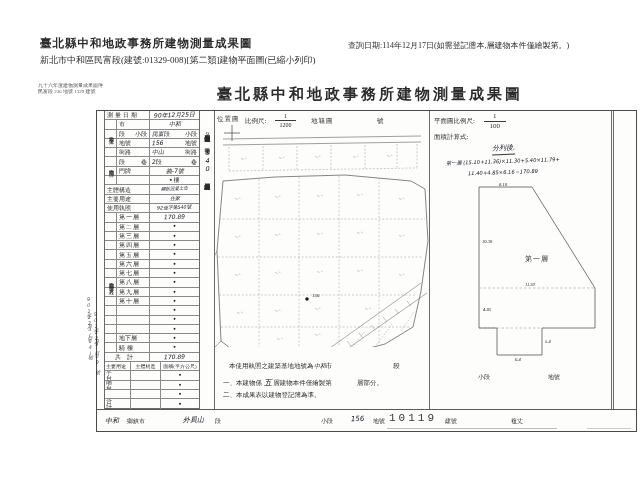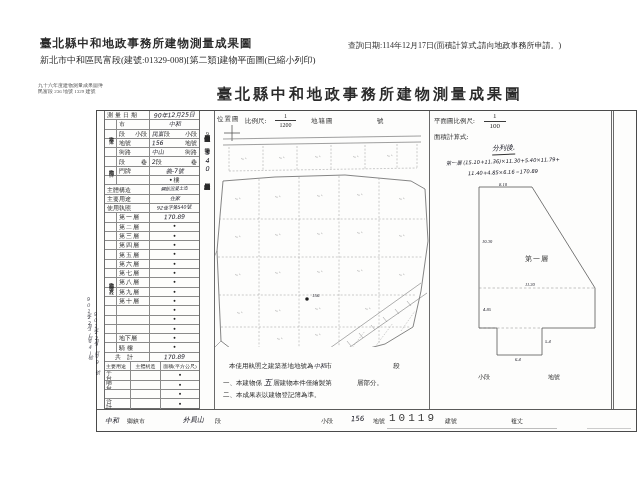--- a/index.html
+++ b/index.html
@@ -36,21 +36,21 @@
   .note { font-size:6.5px; line-height:1; white-space:nowrap; }
   .stamp { font-family:"Liberation Mono","DejaVu Sans Mono",monospace; font-size:11px;
            letter-spacing:3px; color:#1b1b1b; opacity:.9; }
   .tiny { font-size:5px; line-height:1.2; color:#555; }
 </style>
 </head>
 <body>
 
 <div class="abs" style="left:40px; top:36px; font-size:11.5px; font-weight:bold; letter-spacing:1px;">臺北縣中和地政事務所建物測量成果圖</div>
 <div class="abs" style="left:40px; top:54px; font-size:9px;">新北市中和區民富段(建號:01329-008)[第二類]建物平面圖(已縮小列印)</div>
-<div class="abs" style="left:348px; top:40px; font-size:8px;">查詢日期:114年12月17日(面積計算式,請向地政事務所申請。)</div>
+<div class="abs" style="left:348px; top:40px; font-size:8px;">查詢日期:114年12月17日(如需登記謄本,層建物本件僅繪製第。)</div>
 
 <div class="abs tiny" style="left:38px; top:83px; width:130px;">
   <div>九十六年度建物測量成果圖簿</div>
   <div>民富段 236 地號 1329 建號</div>
 </div>
 <div class="abs" style="left:170px; top:85px; width:400px; text-align:center; font-size:15px;
      font-weight:bold; letter-spacing:3px;">臺北縣中和地政事務所建物測量成果圖</div>
 
 <div class="abs sheet-frame" style="left:96px; top:110px; width:541px; height:322px;">
 

